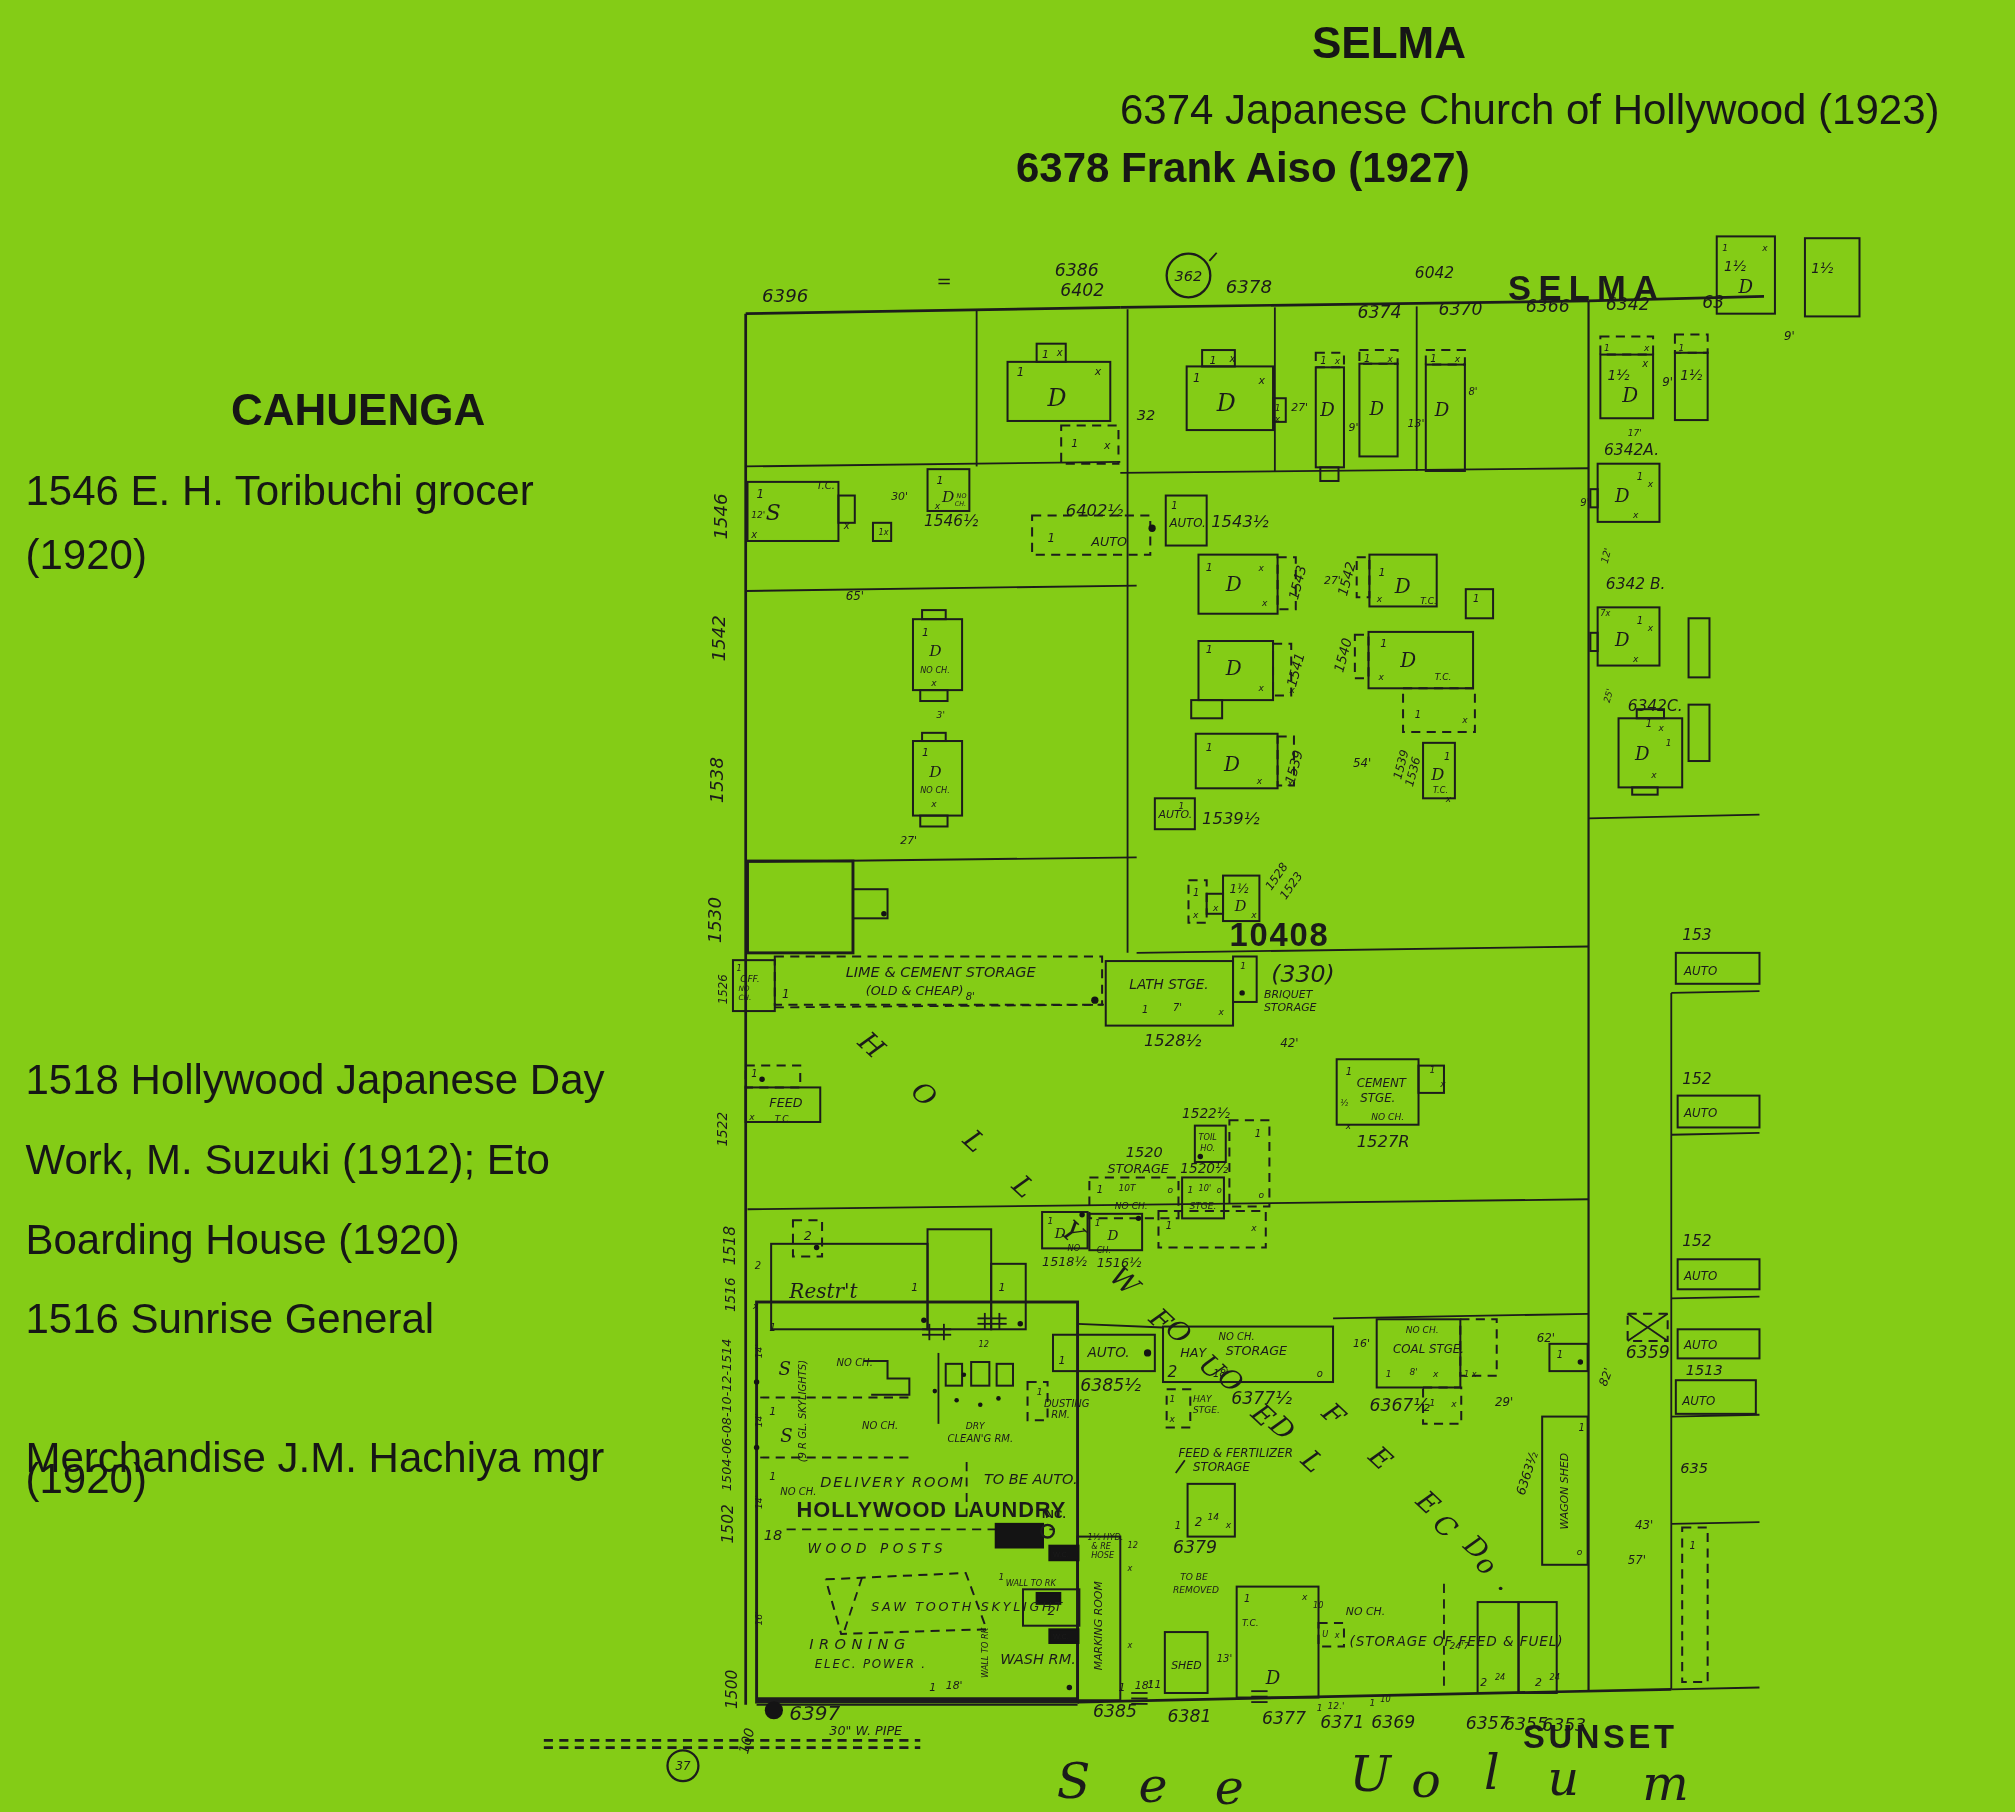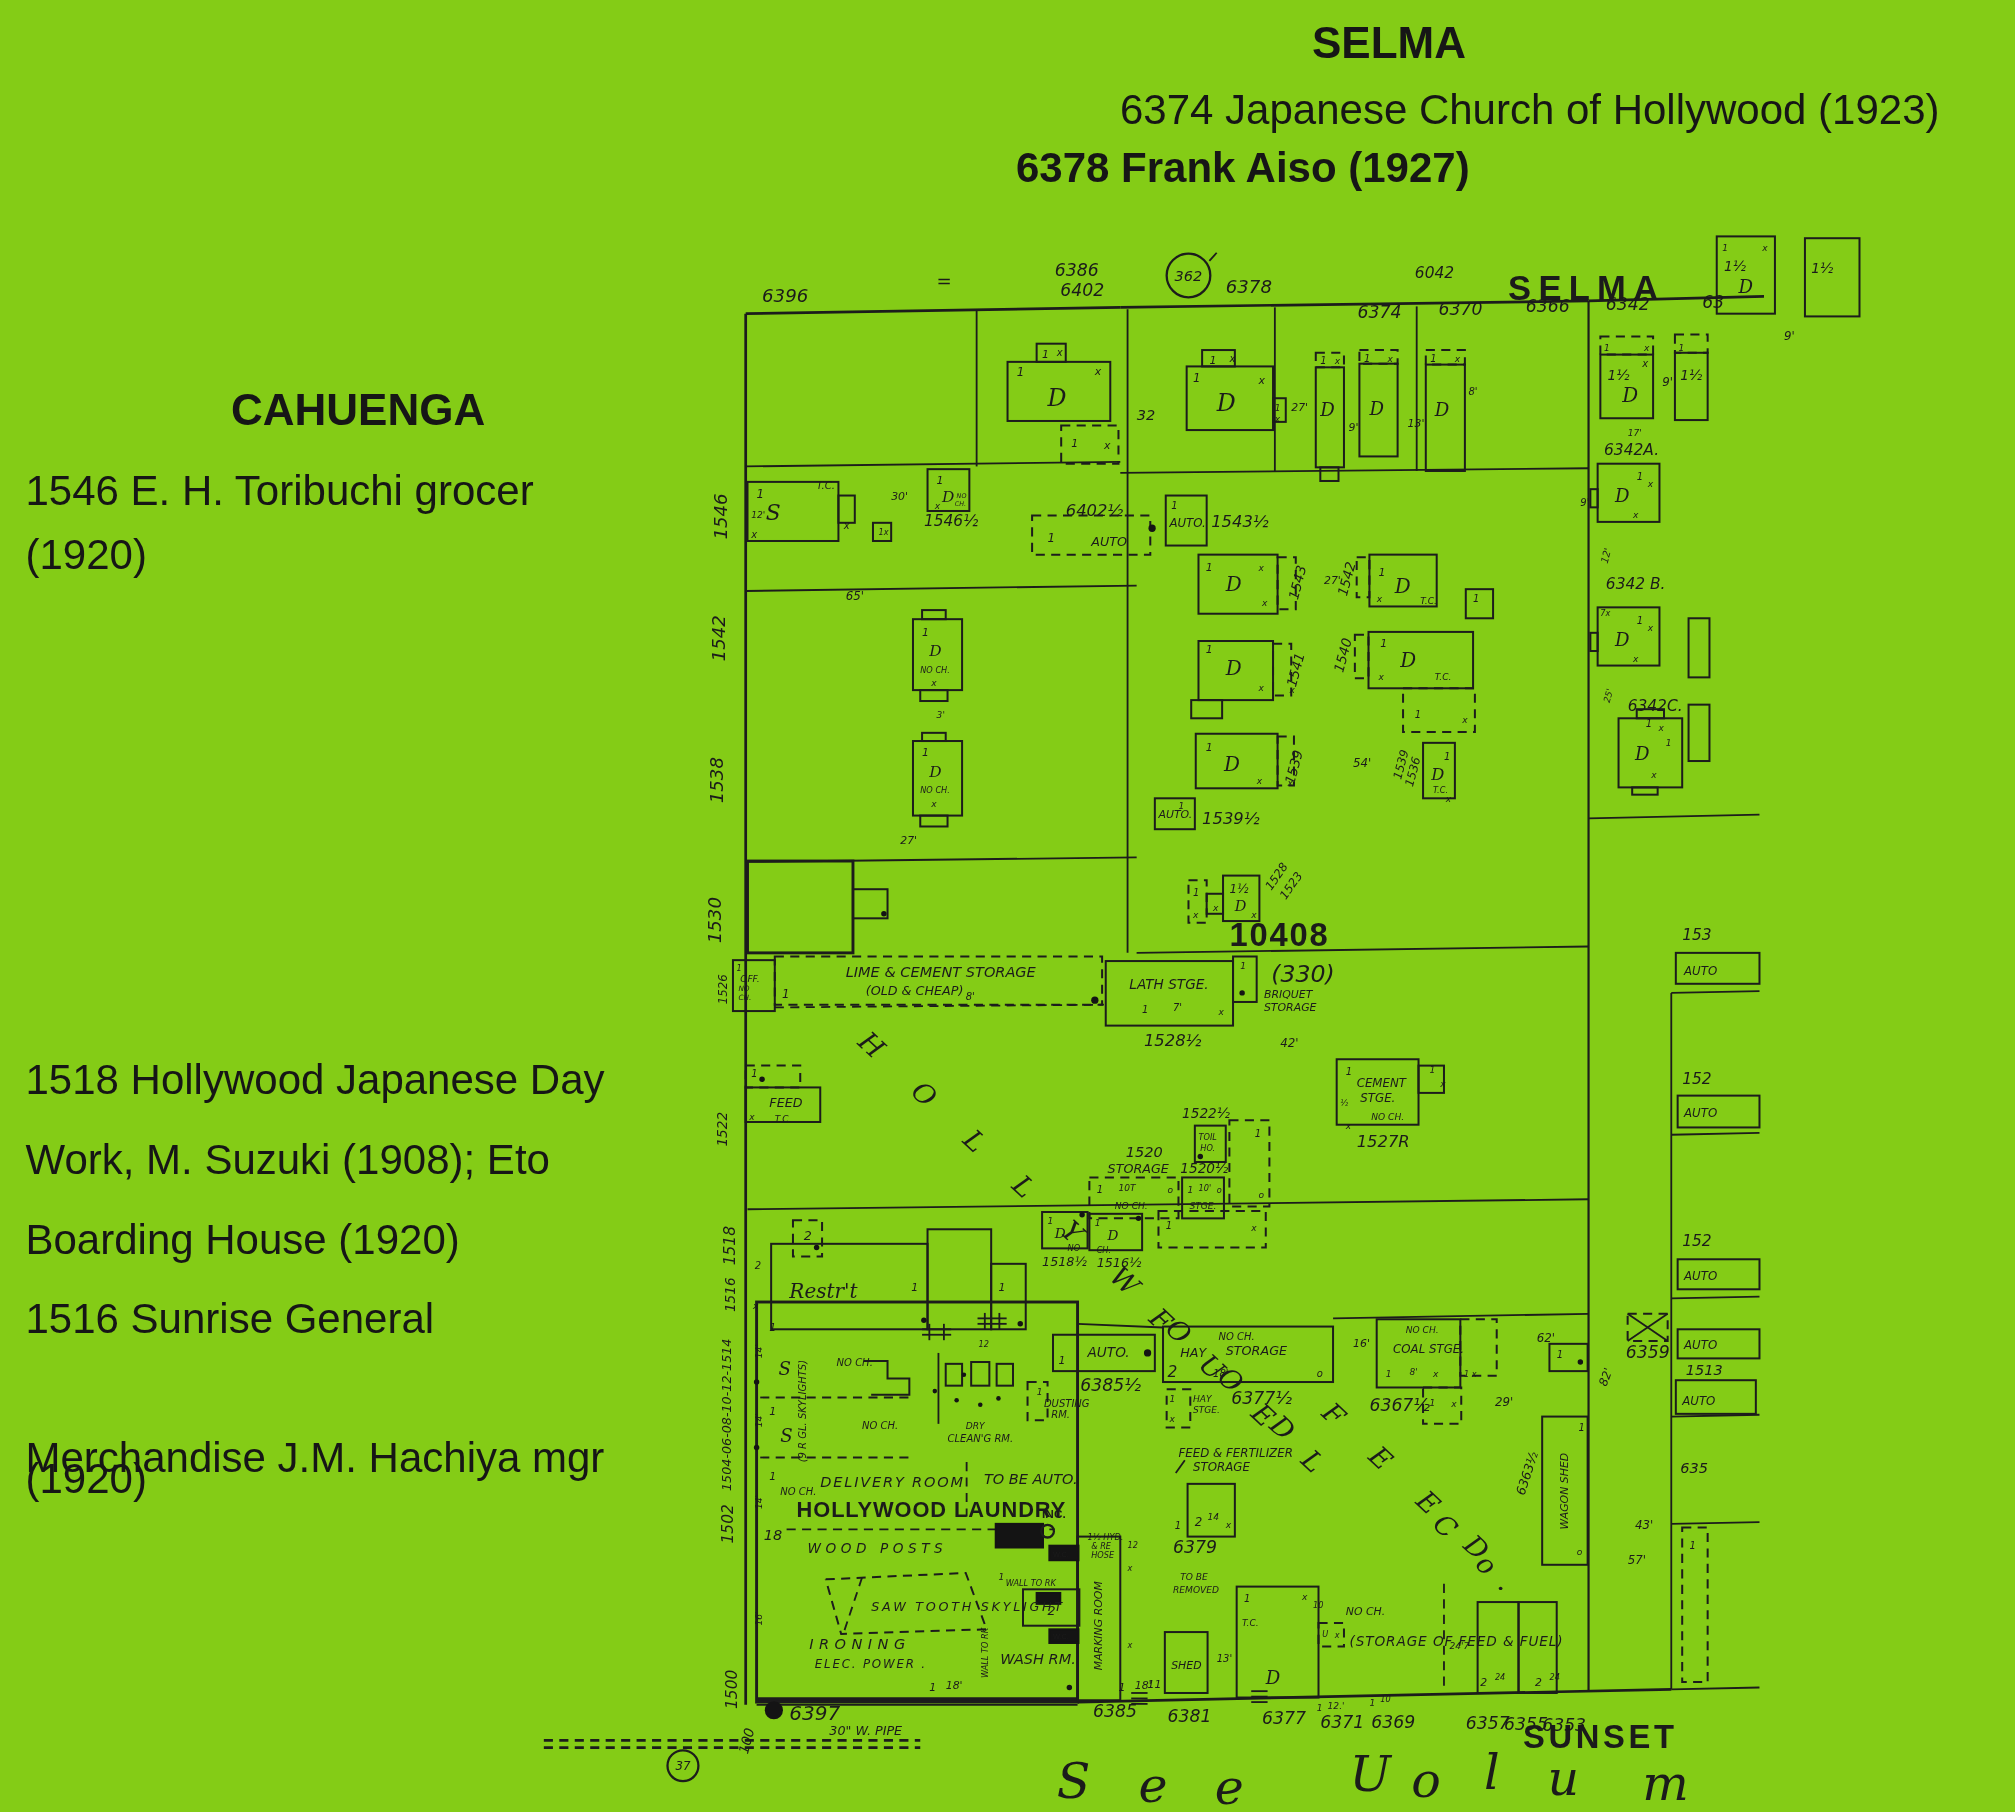--- a/index.html
+++ b/index.html
@@ -25,21 +25,21 @@
 
 <div id="page">
 
   <div class="ann b" style="left:1312px;top:18px;">SELMA</div>
   <div class="ann" style="left:1120px;top:80px;margin-top:6px;">6374 Japanese Church of Hollywood (1923)</div>
   <div class="ann" style="left:1016px;top:144px;font-weight:bold;">6378 Frank Aiso (1927)</div>
   <div class="ann b" style="left:231px;top:385px;">CAHUENGA</div>
   <div class="ann" style="left:25.5px;top:467px;">1546 E. H. Toribuchi grocer</div>
   <div class="ann" style="left:25.5px;top:531px;">(1920)</div>
   <div class="ann" style="left:25.5px;top:1056px;">1518 Hollywood Japanese Day</div>
-  <div class="ann" style="left:25.5px;top:1136px;">Work, M. Suzuki (1908); Eto</div>
+  <div class="ann" style="left:25.5px;top:1136px;">Work, M. Suzuki (1912); Eto</div>
   <div class="ann" style="left:25.5px;top:1216px;">Boarding House (1920)</div>
   <div class="ann" style="left:25.5px;top:1295px;">1516 Sunrise General</div>
   <div class="ann" style="left:25.5px;top:1434px;text-align:center;">Merchandise J.M. Hachiya mgr</div>
   <div class="ann" style="left:25.5px;top:1455px;">(1920)</div>
 
   <svg id="mapsvg" width="2016" height="1813" viewBox="0 0 2217 1994">
       <line x1="820" y1="345" x2="1232" y2="338" stroke-width="3"></line>
       <line x1="1232" y1="338" x2="1747" y2="331" stroke-width="3"></line>
       <line x1="1747" y1="331" x2="1940" y2="326" stroke-width="3"></line>
       <line x1="820" y1="345" x2="820" y2="1875" stroke-width="3"></line>

